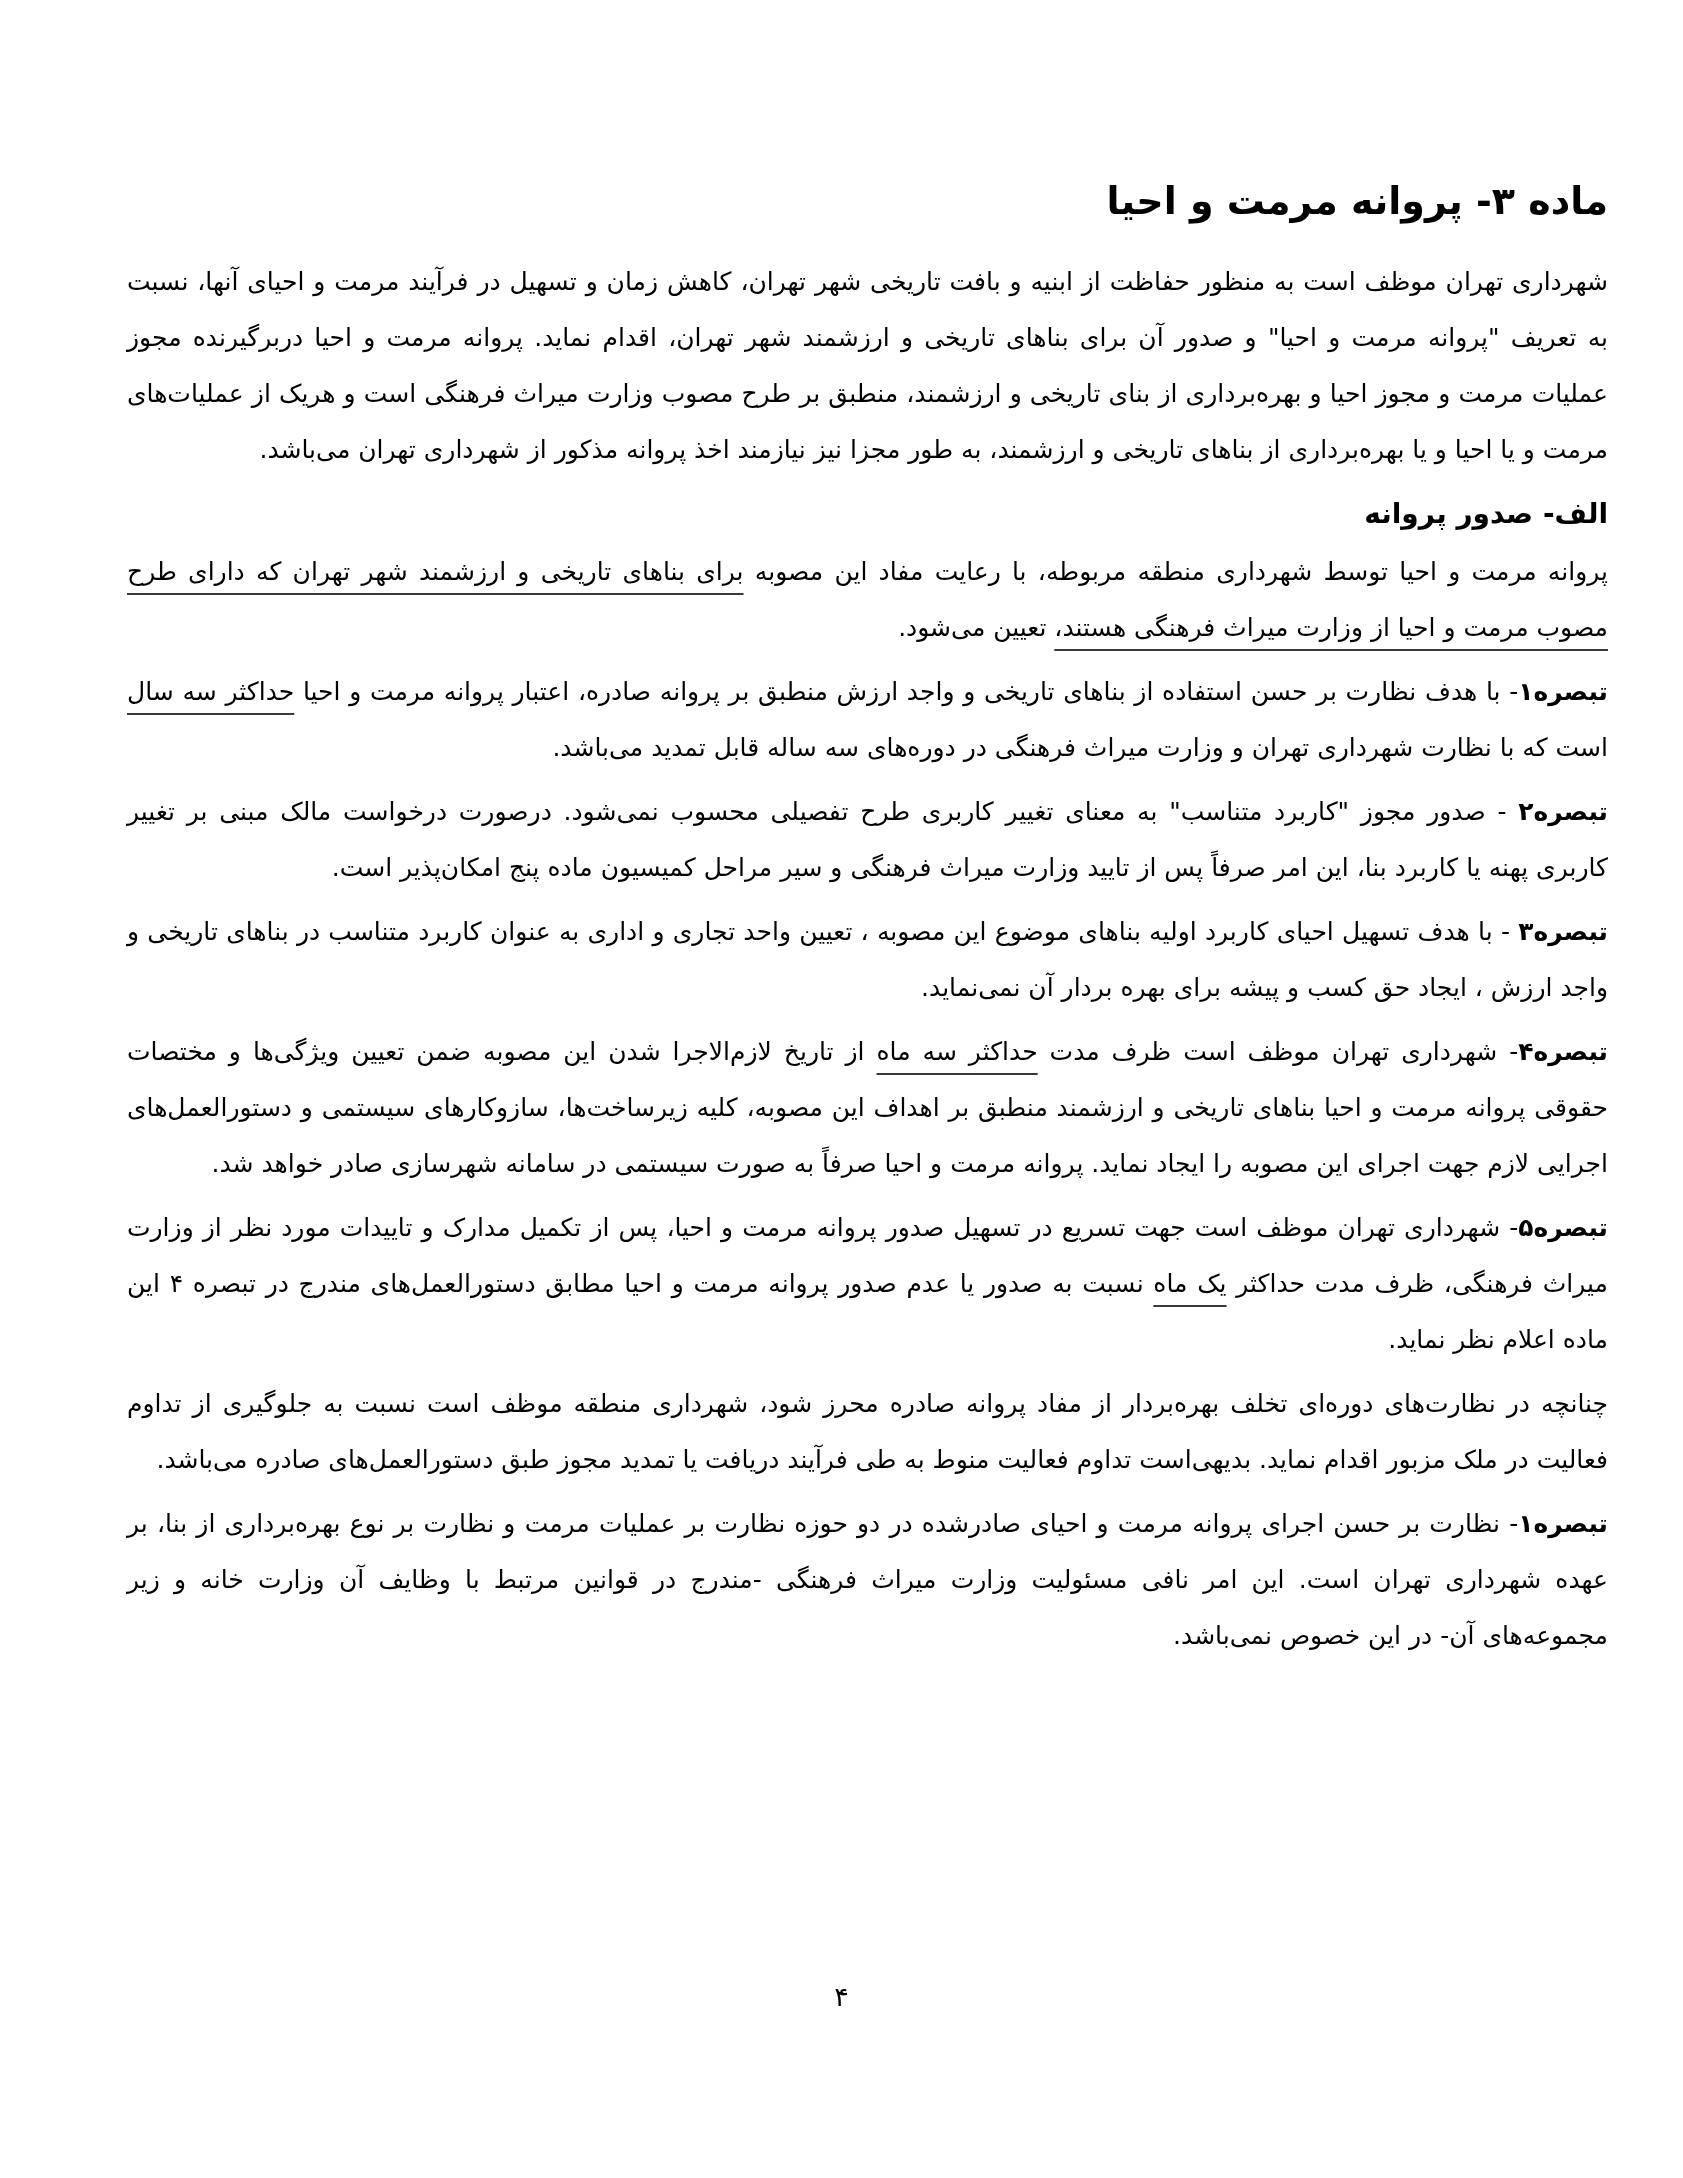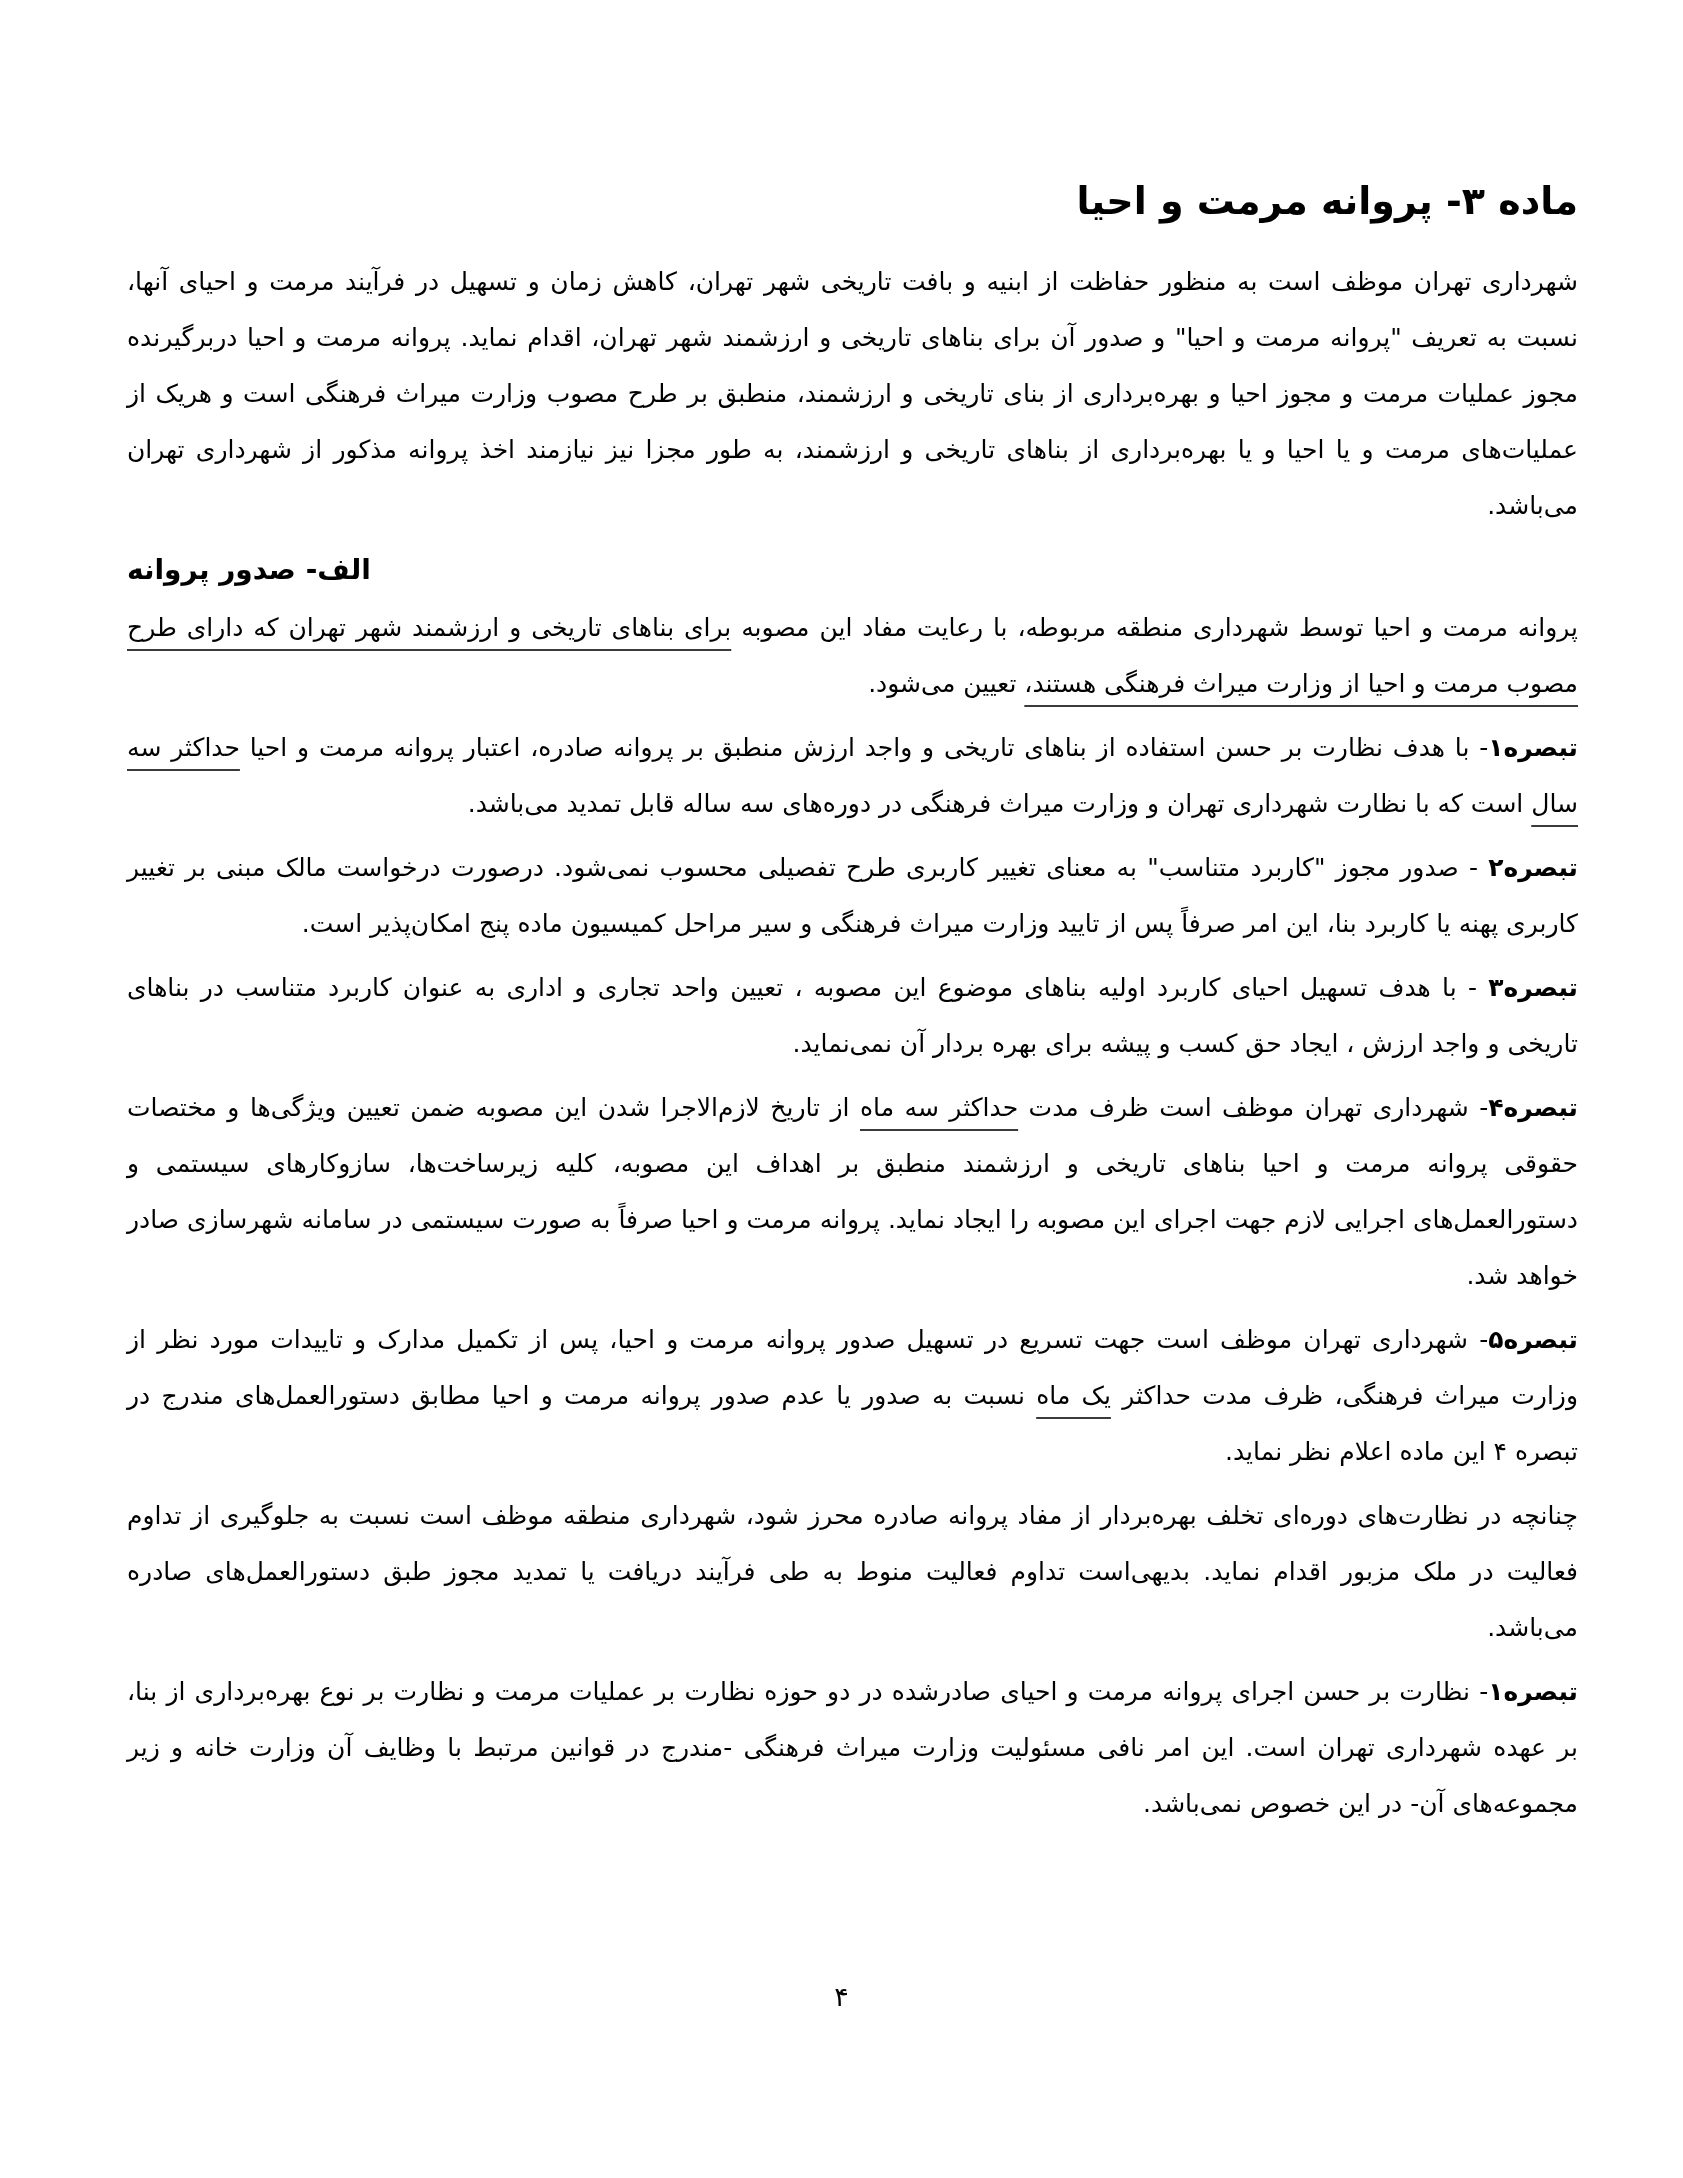--- a/index.html
+++ b/index.html
@@ -7,42 +7,42 @@
     width: 1683px; height: 2178px;
     background: #ffffff;
     color: #000000;
     font-family: "DejaVu Sans", sans-serif;
   }
   .page {
     position: relative;
     width: 1683px; height: 2178px;
     box-sizing: border-box;
     direction: rtl;
-    padding: 173px 105px 0 127px;
+    padding: 173px 75px 0 127px;
     overflow: hidden;
     background: #ffffff;
   }
   .title {
     font-size: 38px;
     font-weight: bold;
     text-align: right;
     margin: 0 0 24px 0;
     line-height: 1.5;
   }
   .para {
     font-size: 25px;
     line-height: 56px;
     text-align: justify;
     text-align-last: right;
     margin: 0 0 8px 0;
   }
   .heading {
     font-size: 28px;
     font-weight: bold;
-    text-align: left;
+    text-align: right;
     line-height: 56px;
     margin: 4px 0 2px 0;
   }
   .b { font-weight: bold; }
   .u {
     text-decoration: underline;
     text-decoration-thickness: 2px;
     text-decoration-color: #3a3a3a;
     text-underline-offset: 13px;
   }

